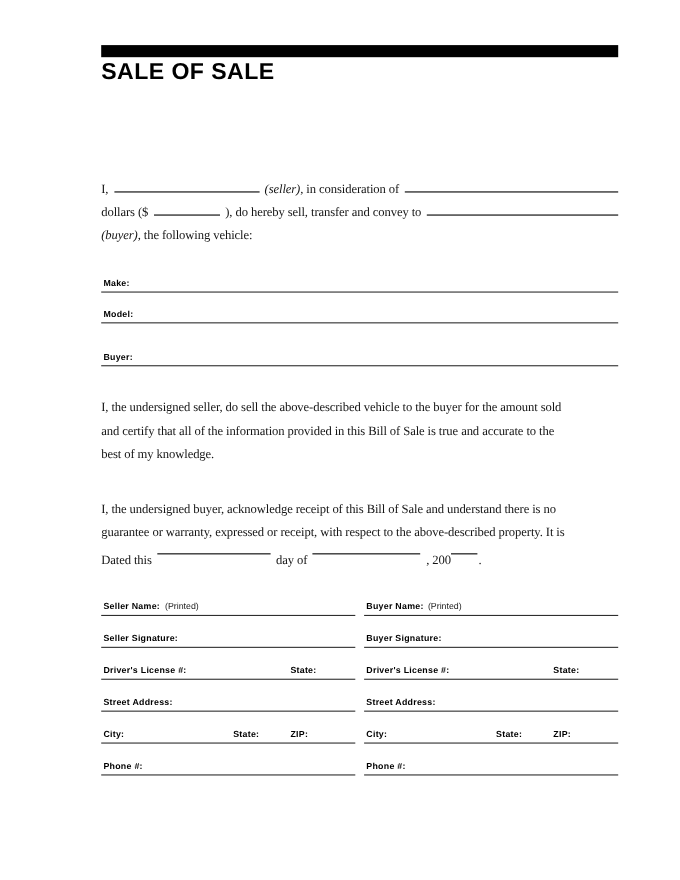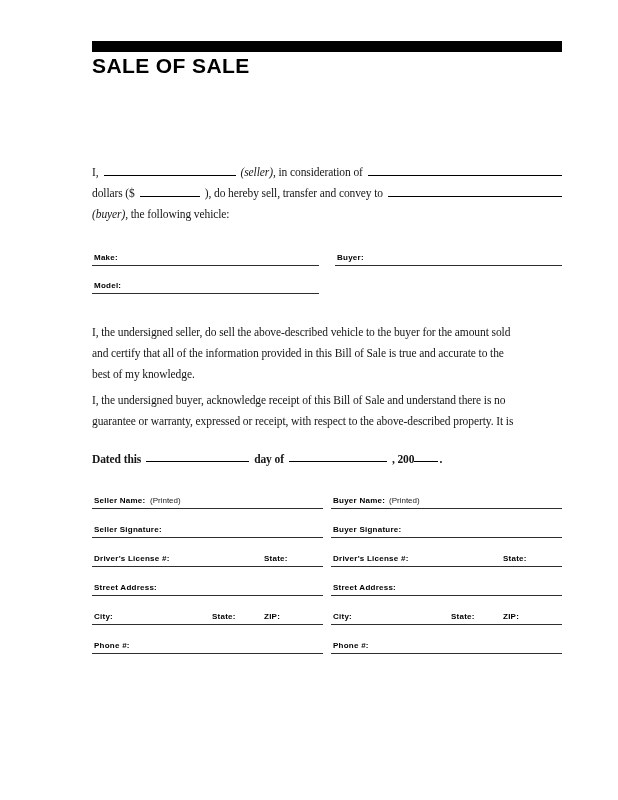--- a/index.html
+++ b/index.html
@@ -24,35 +24,35 @@
 
   
   .blank {
     display:inline-block; height:3px; border-bottom:1px solid #000;
     margin:0 5px; flex:0 0 auto;
   }
   .blank.fill { flex:1 1 auto; margin-right:0; }
   .blank.tight { margin:0 1px 0 0; }
 
   
-  .veh-cols { display:flex; gap:16px; margin-top:18px; }
+  .veh-cols { display:flex; gap:16px; margin-top:18px;flex-direction:column; }
   .veh-col { flex:1; }
   .veh-row { height:22px; border-bottom:1.6px solid #2e2e2e; display:flex; align-items:flex-end; }
   .veh-row + .veh-row { margin-top:5px; }
 
   .slabel {
     font-family:"Liberation Sans", sans-serif; font-weight:700; font-size:8px;
     letter-spacing:0.25px; color:#000;
   }
   .veh-row .slabel { padding:0 0 3px 2px; }
 
   
   .p2 { margin-top:28px; }
-  .p3 { margin-top:5px; }
-  .dated { display:flex; align-items:center; height:21px; margin-top:17px; white-space:pre;font-weight:bold; }
+  .p3 { margin-top:29px; }
+  .dated { display:flex; align-items:flex-start; height:21px; margin-top:5px; white-space:pre; }
 
   
   .sig-cols { display:flex; gap:8px; margin-top:10px; }
   .sig-col { flex:1; }
   .sig-row { position:relative; height:28px; border-bottom:1.6px solid #2e2e2e; }
   .sig-row .slabel { position:absolute; bottom:3px; left:2px; }
   .sig-row .at120 { left:120px; }
   .sig-row .at172 { left:172px; }
   .printed-note {
     position:absolute; bottom:3px; left:58px;

